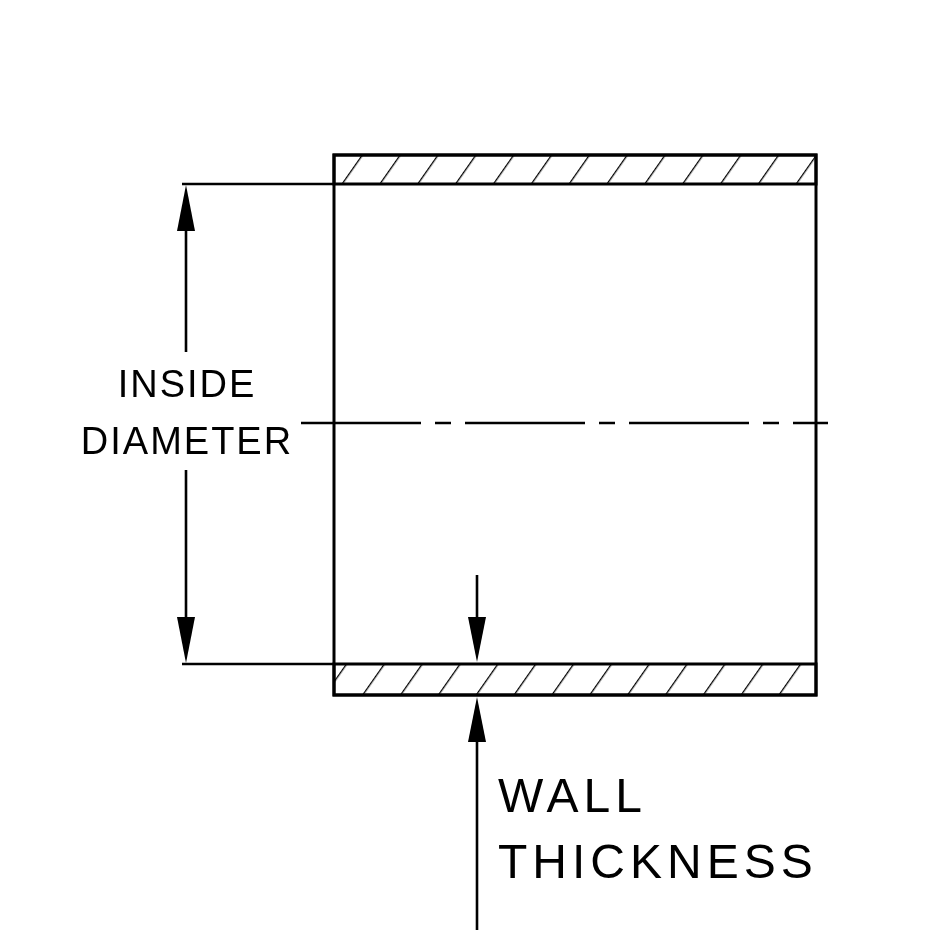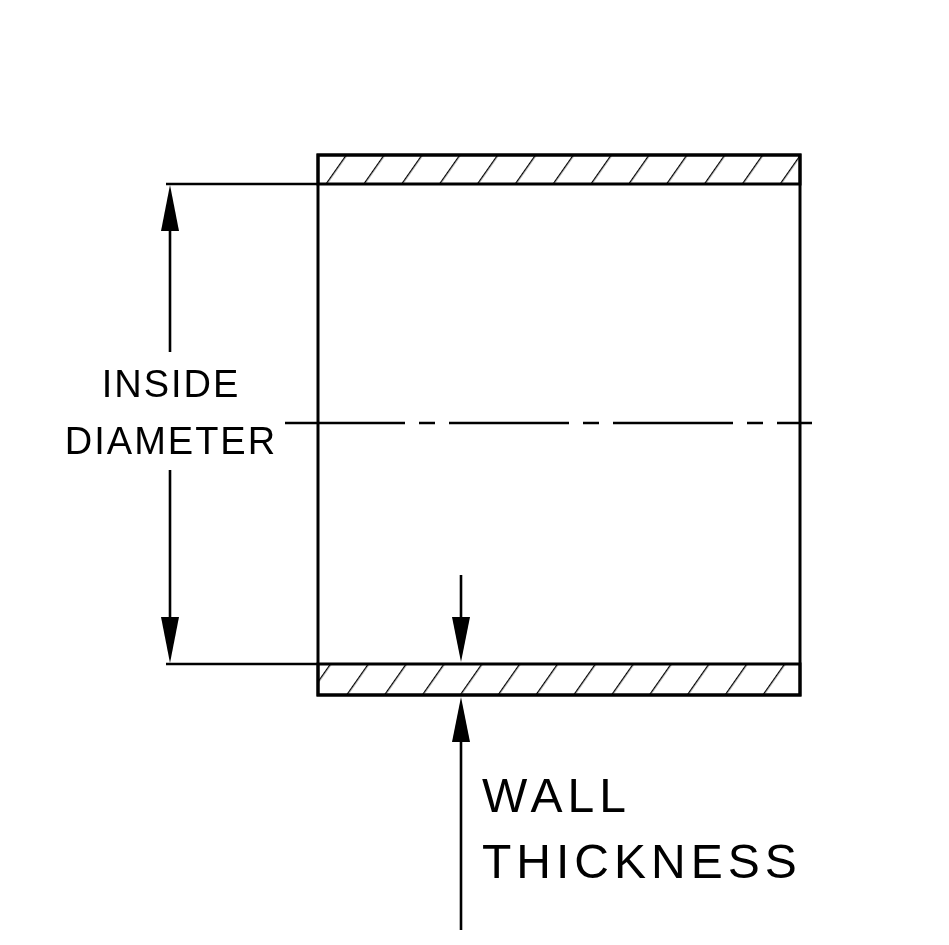--- a/index.html
+++ b/index.html
@@ -6,20 +6,21 @@
     margin: 0;
     padding: 0;
     background: #ffffff;
   }
   .canvas {
     width: 915px;
     height: 945px;
     background: var(--bg, #ffffff);
     position: relative;
     overflow: hidden;
+    padding-left: 16px;
   }
   svg { display: block; }
   .ln {
     stroke: var(--line, #000000);
     stroke-width: 2.6;
     fill: none;
   }
   .outline {
     stroke: var(--line, #000000);
     stroke-width: 3;

